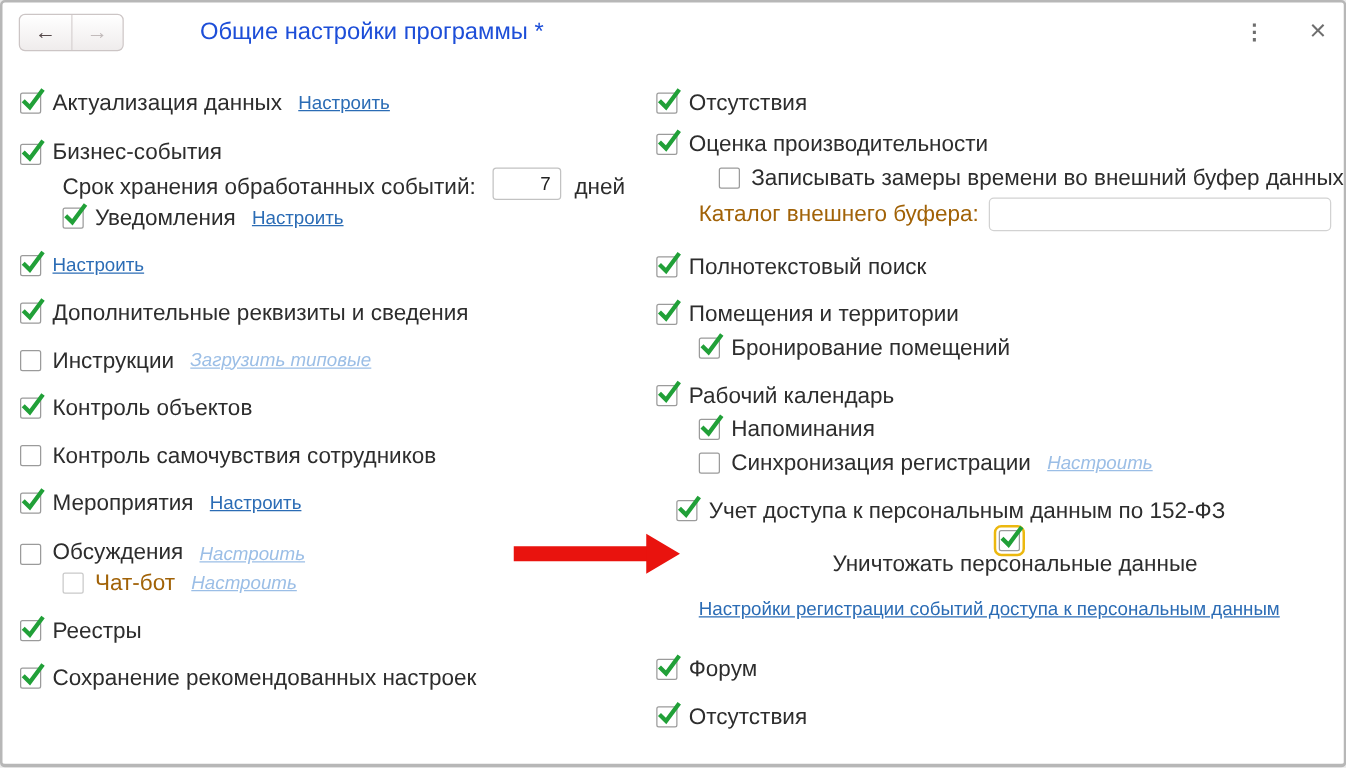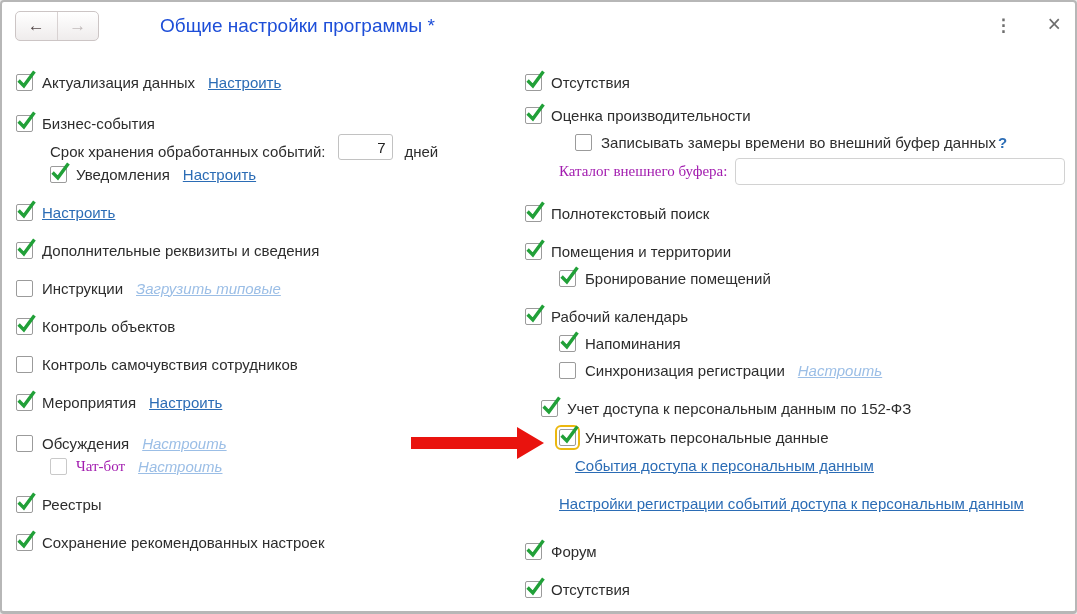--- a/index.html
+++ b/index.html
@@ -40,23 +40,23 @@
 
   
   .cb { position:relative; flex:none; width:17px; height:17px; box-sizing:border-box;
     background:#fff; border:1px solid #9b9b9b; border-radius:2px; margin-right:9px; cursor:pointer; }
   .cb svg { position:absolute; left:0px; top:-5px; width:19px; height:19px; display:none; overflow:visible; }
   .cb.on svg { display:block; }
   .cb svg polyline { fill:none; stroke:#21A038; stroke-width:3.2; }
   .cb.dis { border-color:#c9c9c9; }
   .cb.hl { outline:2px solid #ecb80f; outline-offset:2px; }
 
-  .lbl { font-size:15px; color:#2d2d2d; margin-right:13px; white-space:nowrap; }
+  .lbl { font-size:18px; color:#2d2d2d; margin-right:13px; white-space:nowrap; }
   .lbl.last { margin-right:0; }
-  .lbl.muted { color:#a21caf;font-family:Liberation Serif, serif; }
+  .lbl.muted { color:#a16207; }
   a.lnk { font-size:15px; color:#2b6cb5; text-decoration:underline; cursor:pointer; white-space:nowrap; }
   a.lnk.muted { color:#9bbee6;font-style:italic; }
   a.lnk.wrap { white-space:normal; line-height:21px; max-width:507px; display:inline-block; }
   .help { font-size:15px; font-weight:bold; color:#2b6cb5; cursor:pointer; margin-left:2px; }
 
   .num-input { width:55px; height:26px; box-sizing:border-box; border:1px solid #c2c2c2; border-radius:3px;
     font-family:inherit; font-size:15px; color:#222; text-align:right; padding:0 7px 0 3px; margin-right:11px; }
   .buf-input { flex:1; height:27px; box-sizing:border-box; border:1px solid #d2d2d2; border-radius:4px;
     font-family:inherit; font-size:15px; padding:0 7px; }
 
@@ -280,32 +280,29 @@
 
     <div class="row mb4">
       <span class="cb on">
           <svg viewBox="0 0 18 18">
             <polyline points="1.5,10 6.5,15 16.5,1.5"></polyline>
           </svg>
         </span>
       <span class="lbl last">Учет доступа к персональным данным по 152-ФЗ</span>
     </div>
 
-    <div class="row mb3 sub" style="min-height:26px;">
+    <div class="row mb3 sub" style="min-height:26px;flex-direction:column;">
       <span class="cb hl on">
           <svg viewBox="0 0 18 18">
             <polyline points="1.5,10 6.5,15 16.5,1.5"></polyline>
           </svg>
         </span>
       <span class="lbl last">Уничтожать персональные данные</span>
     </div>
 
-    <div class="row mb4 sub">
-      <a class="lnk">События доступа к персональным данным</a>
-    </div>
 
     <div class="row sub" style="min-height:44px;">
       <a class="lnk wrap">Настройки регистрации событий доступа к персональным данным</a>
     </div>
 
     <div class="row">
       <span class="cb on">
           <svg viewBox="0 0 18 18">
             <polyline points="1.5,10 6.5,15 16.5,1.5"></polyline>
           </svg>

